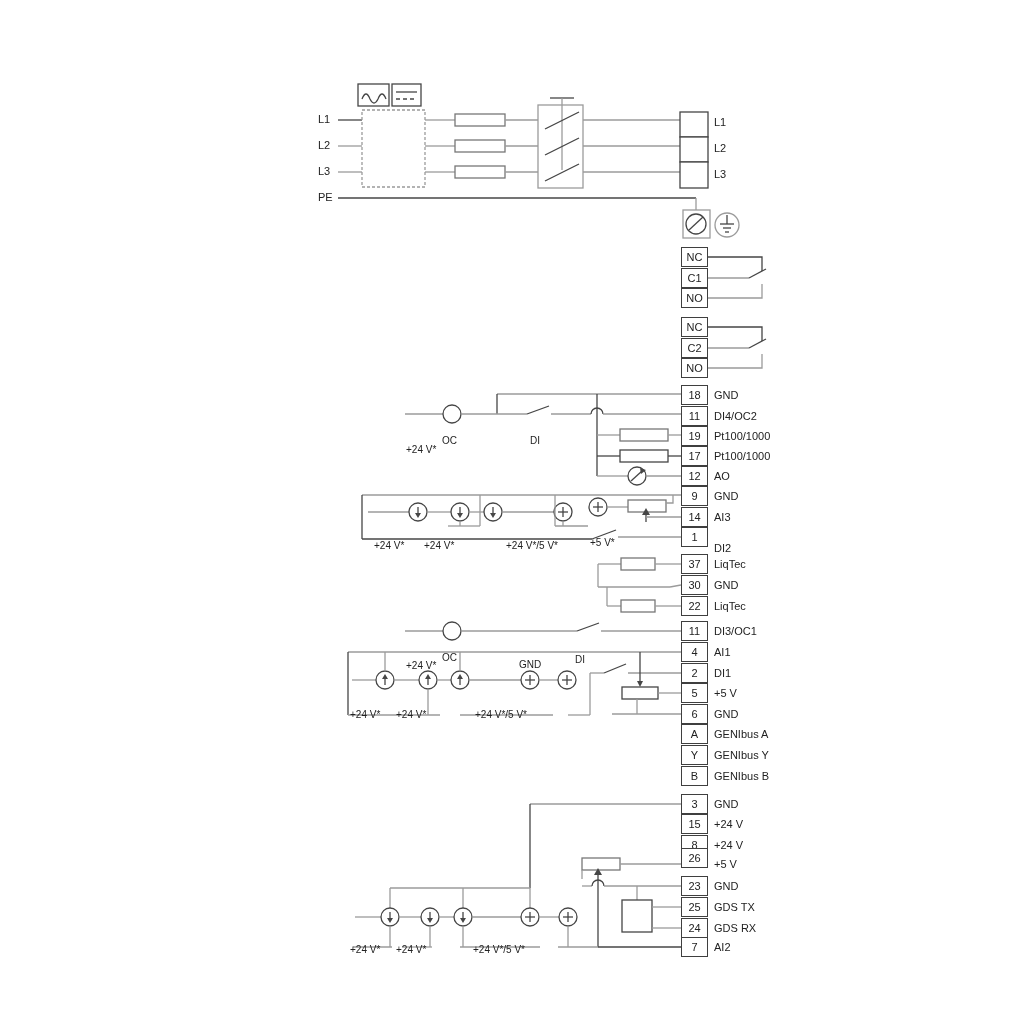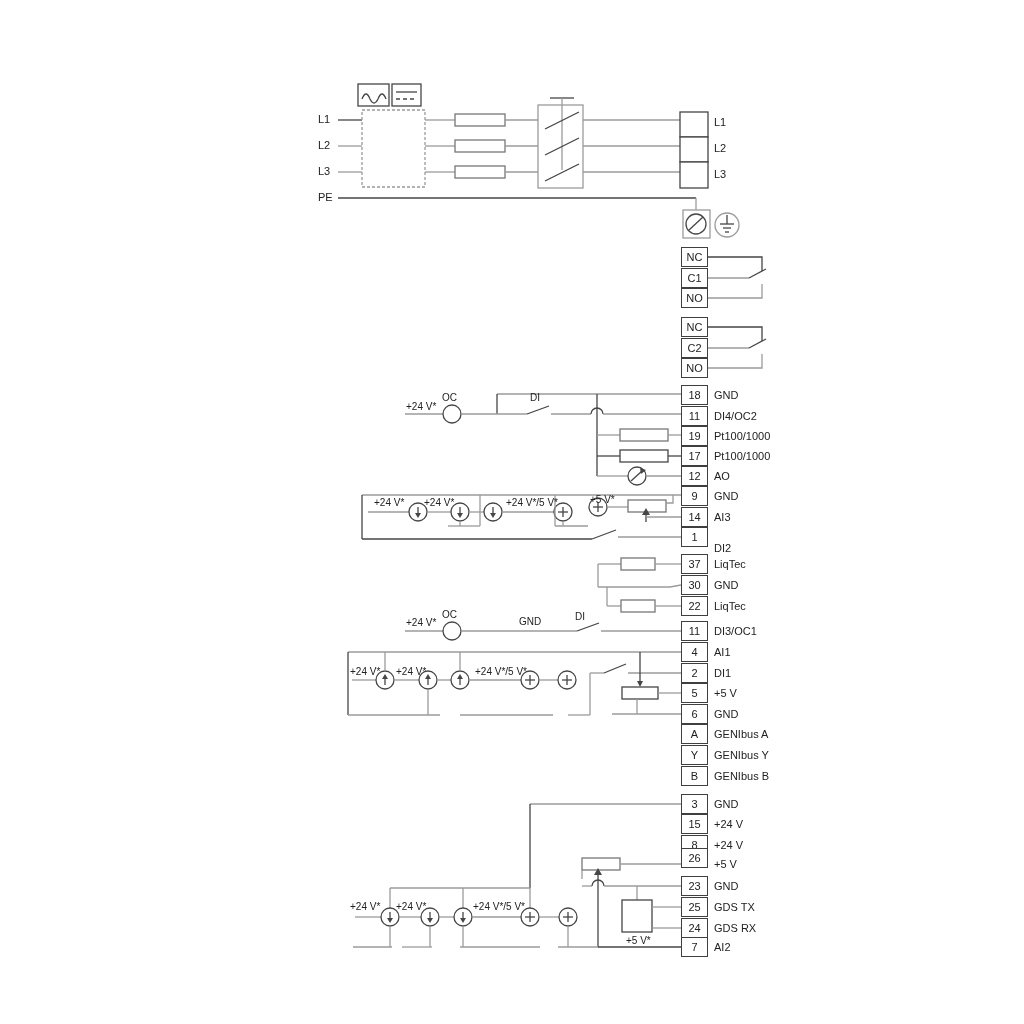--- a/index.html
+++ b/index.html
@@ -12,21 +12,21 @@
   .fillw{fill:#ffffff;}
   
   .tc{position:absolute;left:681px;width:27px;height:20px;border:1.3px solid #3f3f3f;
       background:#fff;box-sizing:border-box;display:flex;align-items:center;justify-content:center;
       font-size:11px;color:#222;}
   .rc{position:absolute;left:681px;width:27px;height:20px;border:1.3px solid #3f3f3f;
       background:#fff;box-sizing:border-box;display:flex;align-items:center;justify-content:center;
       font-size:11px;color:#222;}
   .tl{position:absolute;left:714px;font-size:11px;color:#222;white-space:nowrap;line-height:13px;}
   .pw{position:absolute;left:318px;font-size:11px;color:#222;white-space:nowrap;line-height:13px;}
-  .ann{position:absolute;font-size:10px;color:#222;white-space:nowrap;line-height:12px;}
+  .ann{position:absolute;font-size:10px;color:#222;white-space:nowrap;line-height:12px;margin-top:43px;}
 </style>
 </head>
 <body>
 
 <div id="stage">
 
 <svg width="1024" height="1024" viewBox="0 0 1024 1024">
 
   <g>
     <line class="d" x1="338" y1="120" x2="362" y2="120"></line>

